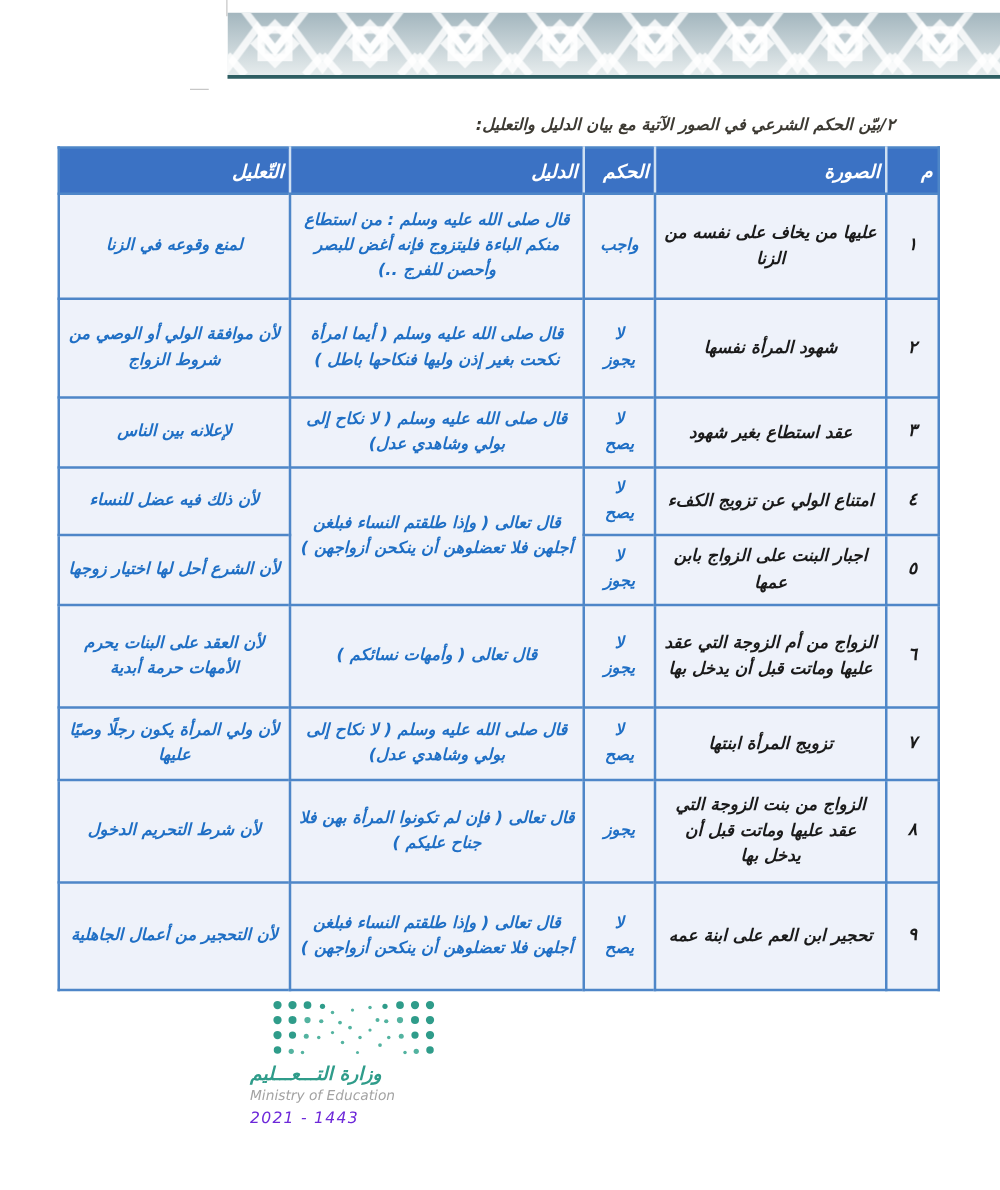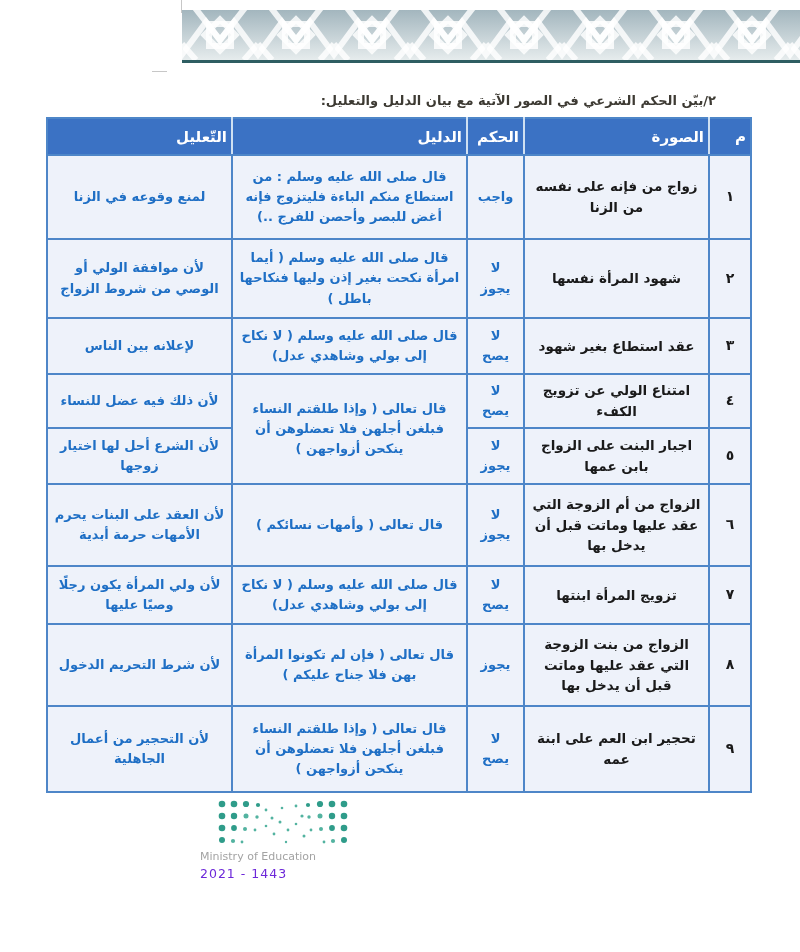--- a/index.html
+++ b/index.html
@@ -8,21 +8,21 @@
     --cell-bg:#eef2fa;
     --text-blue:#1f6fc5;
     --text-dark:#1a1a1a;
     --teal:#2f9c8a;
     --banner-line:#2e5e62;
     --arch-stroke:#4f8076;
     --page-num-blue:#2b54a3;
   }
   html,body{margin:0;padding:0;width:800px;height:952px;background:#ffffff;overflow:hidden;
     font-family:"DejaVu Sans",sans-serif;}
-  .page{position:relative;width:648px;height:952px;direction:rtl;}
+  .page{position:relative;width:648px;height:952px;direction:rtl;font-style:italic;}
 
   
   .banner{position:absolute;left:30px;top:10px;width:753px;height:50px;}
   .banner svg{display:block;width:100%;height:100%;}
   .banner-line{position:absolute;left:30px;top:60px;width:753px;height:3px;background:var(--banner-line);}
 
   
   .tick{position:absolute;background:#c7c7c7;}
   .tick.t1{left:29px;top:0;width:1px;height:13px;}
   .tick.t2{left:0;top:71px;width:15px;height:1px;}
@@ -125,21 +125,21 @@
         <th>م</th>
         <th>الصورة</th>
         <th>الحكم</th>
         <th>الدليل</th>
         <th>التّعليل</th>
       </tr>
     </thead>
     <tbody>
       <tr class="r1">
         <td class="num">١</td>
-        <td class="case">زواج من فإنه على نفسه من الزنا</td>
+        <td class="case">عليها من يخاف على نفسه من الزنا</td>
         <td class="ruling">واجب</td>
         <td class="evidence">قال صلى الله عليه وسلم : من استطاع منكم الباءة فليتزوج فإنه أغض للبصر وأحصن للفرج ..)</td>
         <td class="reason">لمنع وقوعه في الزنا</td>
       </tr>
       <tr class="r2">
         <td class="num">٢</td>
         <td class="case">شهود المرأة نفسها</td>
         <td class="ruling">لا
 يجوز</td>
         <td class="evidence">قال صلى الله عليه وسلم ( أيما امرأة نكحت بغير إذن وليها فنكاحها باطل )</td>
@@ -242,20 +242,21 @@
           <circle cx="103" cy="34" r="1.4" fill="#53b3a0"></circle>
         <circle cx="136" cy="44" r="3"></circle>
           <circle cx="125" cy="45" r="2.1" fill="#53b3a0"></circle>
           <circle cx="116" cy="46" r="1.4" fill="#53b3a0"></circle>
         <circle cx="88" cy="10" r="1.4" fill="#53b3a0"></circle>
           <circle cx="94" cy="20" r="1.6" fill="#53b3a0"></circle>
           <circle cx="88" cy="28" r="1.3" fill="#53b3a0"></circle>
           <circle cx="96" cy="40" r="1.5" fill="#53b3a0"></circle>
       </g>
     </svg>
+    <div class="ar">وزارة التـــعـــليم</div>
     <div class="en">Ministry of Education</div>
     <div class="yr">2021 - 1443</div>
   </div>
 
   <div class="arch">
     <svg width="54" height="86" viewBox="0 0 54 86">
       <path d="M 3 86 L 3 30 Q 3 10 27 3 Q 51 10 51 30 L 51 86" fill="#f1f3f3" stroke="#4f8076" stroke-width="3"></path>
     </svg>
     <div class="num">٤٦</div>
   </div>

